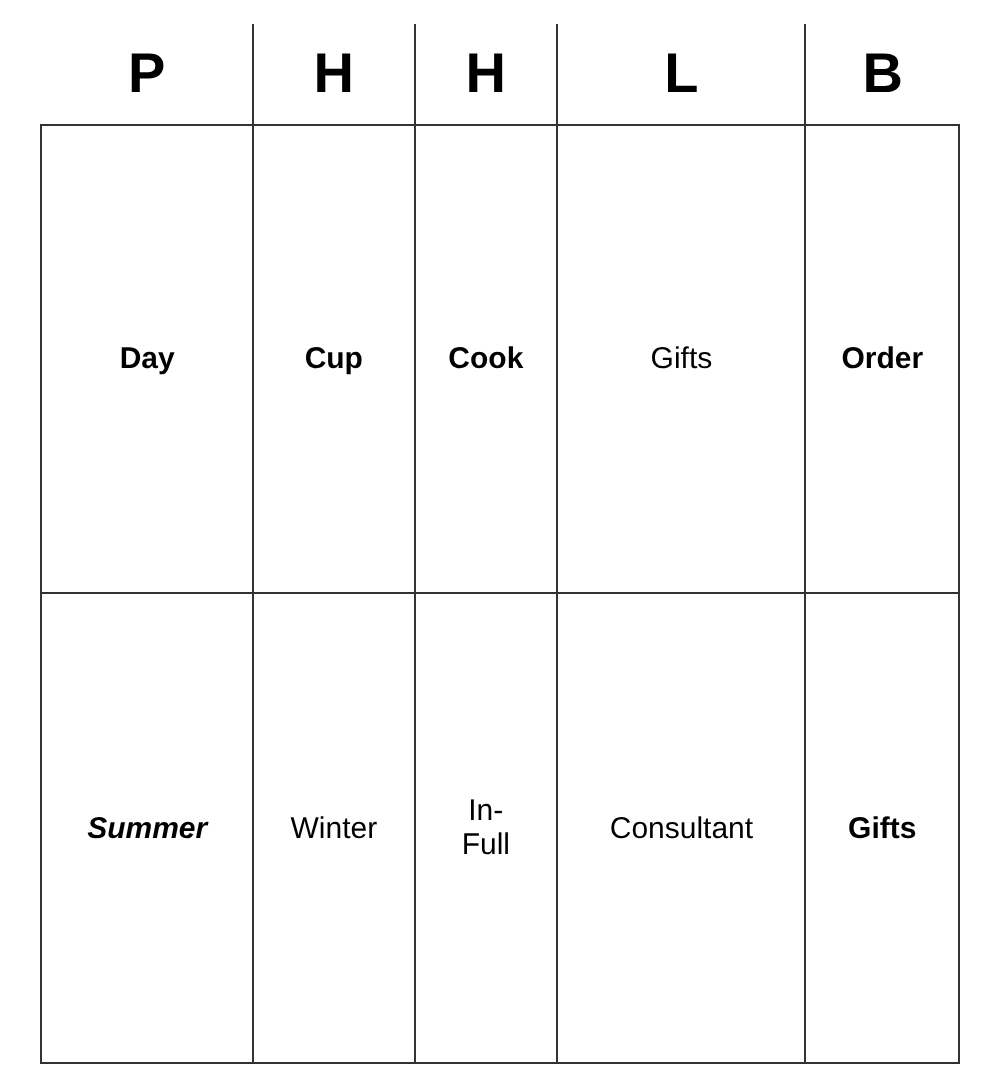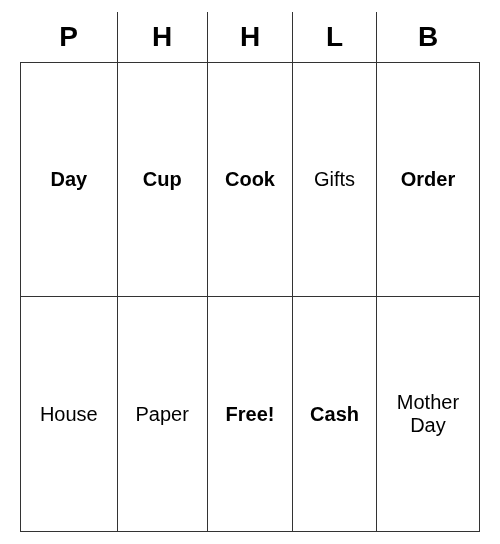--- a/index.html
+++ b/index.html
@@ -50,21 +50,21 @@
 
     .header-row th:first-child {
       border-left: none;
     }
     .header-row th:last-child {
       border-right: none;
     }
 
     .data-row td {
       height: 88px;
-      font-size: 20px;
+      font-size: 15px;
     }
 
     .cell-large {
       font-size: 22px;
       font-weight: bold;
     }
 
     .cell-medium {
       font-size: 19px;
     }
@@ -105,21 +105,21 @@
     </thead>
     <tbody id="bingo-body">
     <tr class="data-row">
           <td class="cell-large">Day</td>
           <td class="cell-large">Cup</td>
           <td class="cell-large">Cook</td>
           <td class="cell-small">Gifts</td>
           <td class="cell-large">Order</td>
         </tr>
         <tr class="data-row">
-          <td class="cell-medium">House</td>
-          <td class="cell-medium">Paper</td>
-          <td class="cell-free">Free!</td>
-          <td class="cell-large">Cash</td>
-          <td class="cell-medium">Mother<br>Day</td>
+          <td class="cell-bold-italic">Summer</td>
+          <td class="cell-small">Winter</td>
+          <td class="cell-medium">In-<br>Full</td>
+          <td class="cell-small">Consultant</td>
+          <td class="cell-xlarge">Gifts</td>
         </tr>
       </tbody>
   </table>
 </div>
 
 </body></html>

